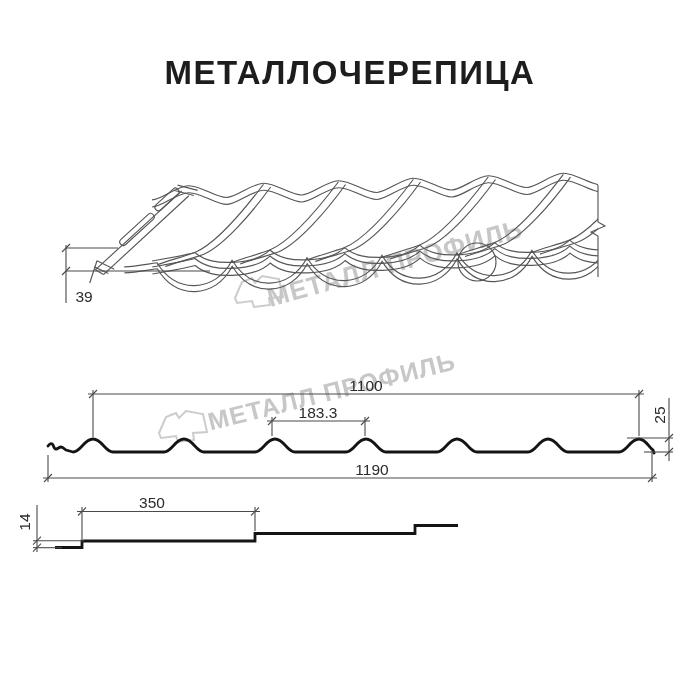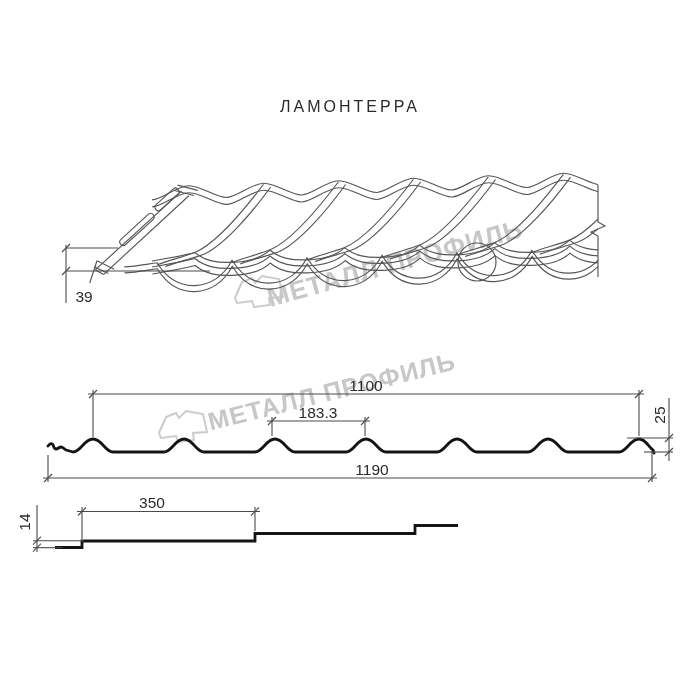--- a/index.html
+++ b/index.html
@@ -13,21 +13,21 @@
   svg{position:absolute;left:0;top:0;}
   svg text{font-family:"Liberation Sans",sans-serif;}
   .dimtxt{font-size:15.5px;fill:#2b2b2b;}
   .wmtxt{font-weight:bold;fill:#c7c7c7;letter-spacing:1px;}
 </style>
 </head>
 <body>
 
 <div id="canvas">
 
-  <div class="subtitle">ЛАМОНТЕРРА</div>
+  <div class="title">МЕТАЛЛОЧЕРЕПИЦА</div>
 
   <svg width="700" height="700" viewBox="0 0 700 700">
     <defs>
       <clipPath id="roofclip">
           <rect x="60" y="165" width="538" height="170"></rect>
         </clipPath>
     </defs>
 
     <g>
       <path transform="translate(227,273)" d="M8,25 L15,9 L25,5 L28,10 L35,3 L52,6 L56,24 L42,25 L43,32 L27,34 L25,28 L10,30 Z" fill="none" stroke="#cccccc" stroke-width="2"></path>

